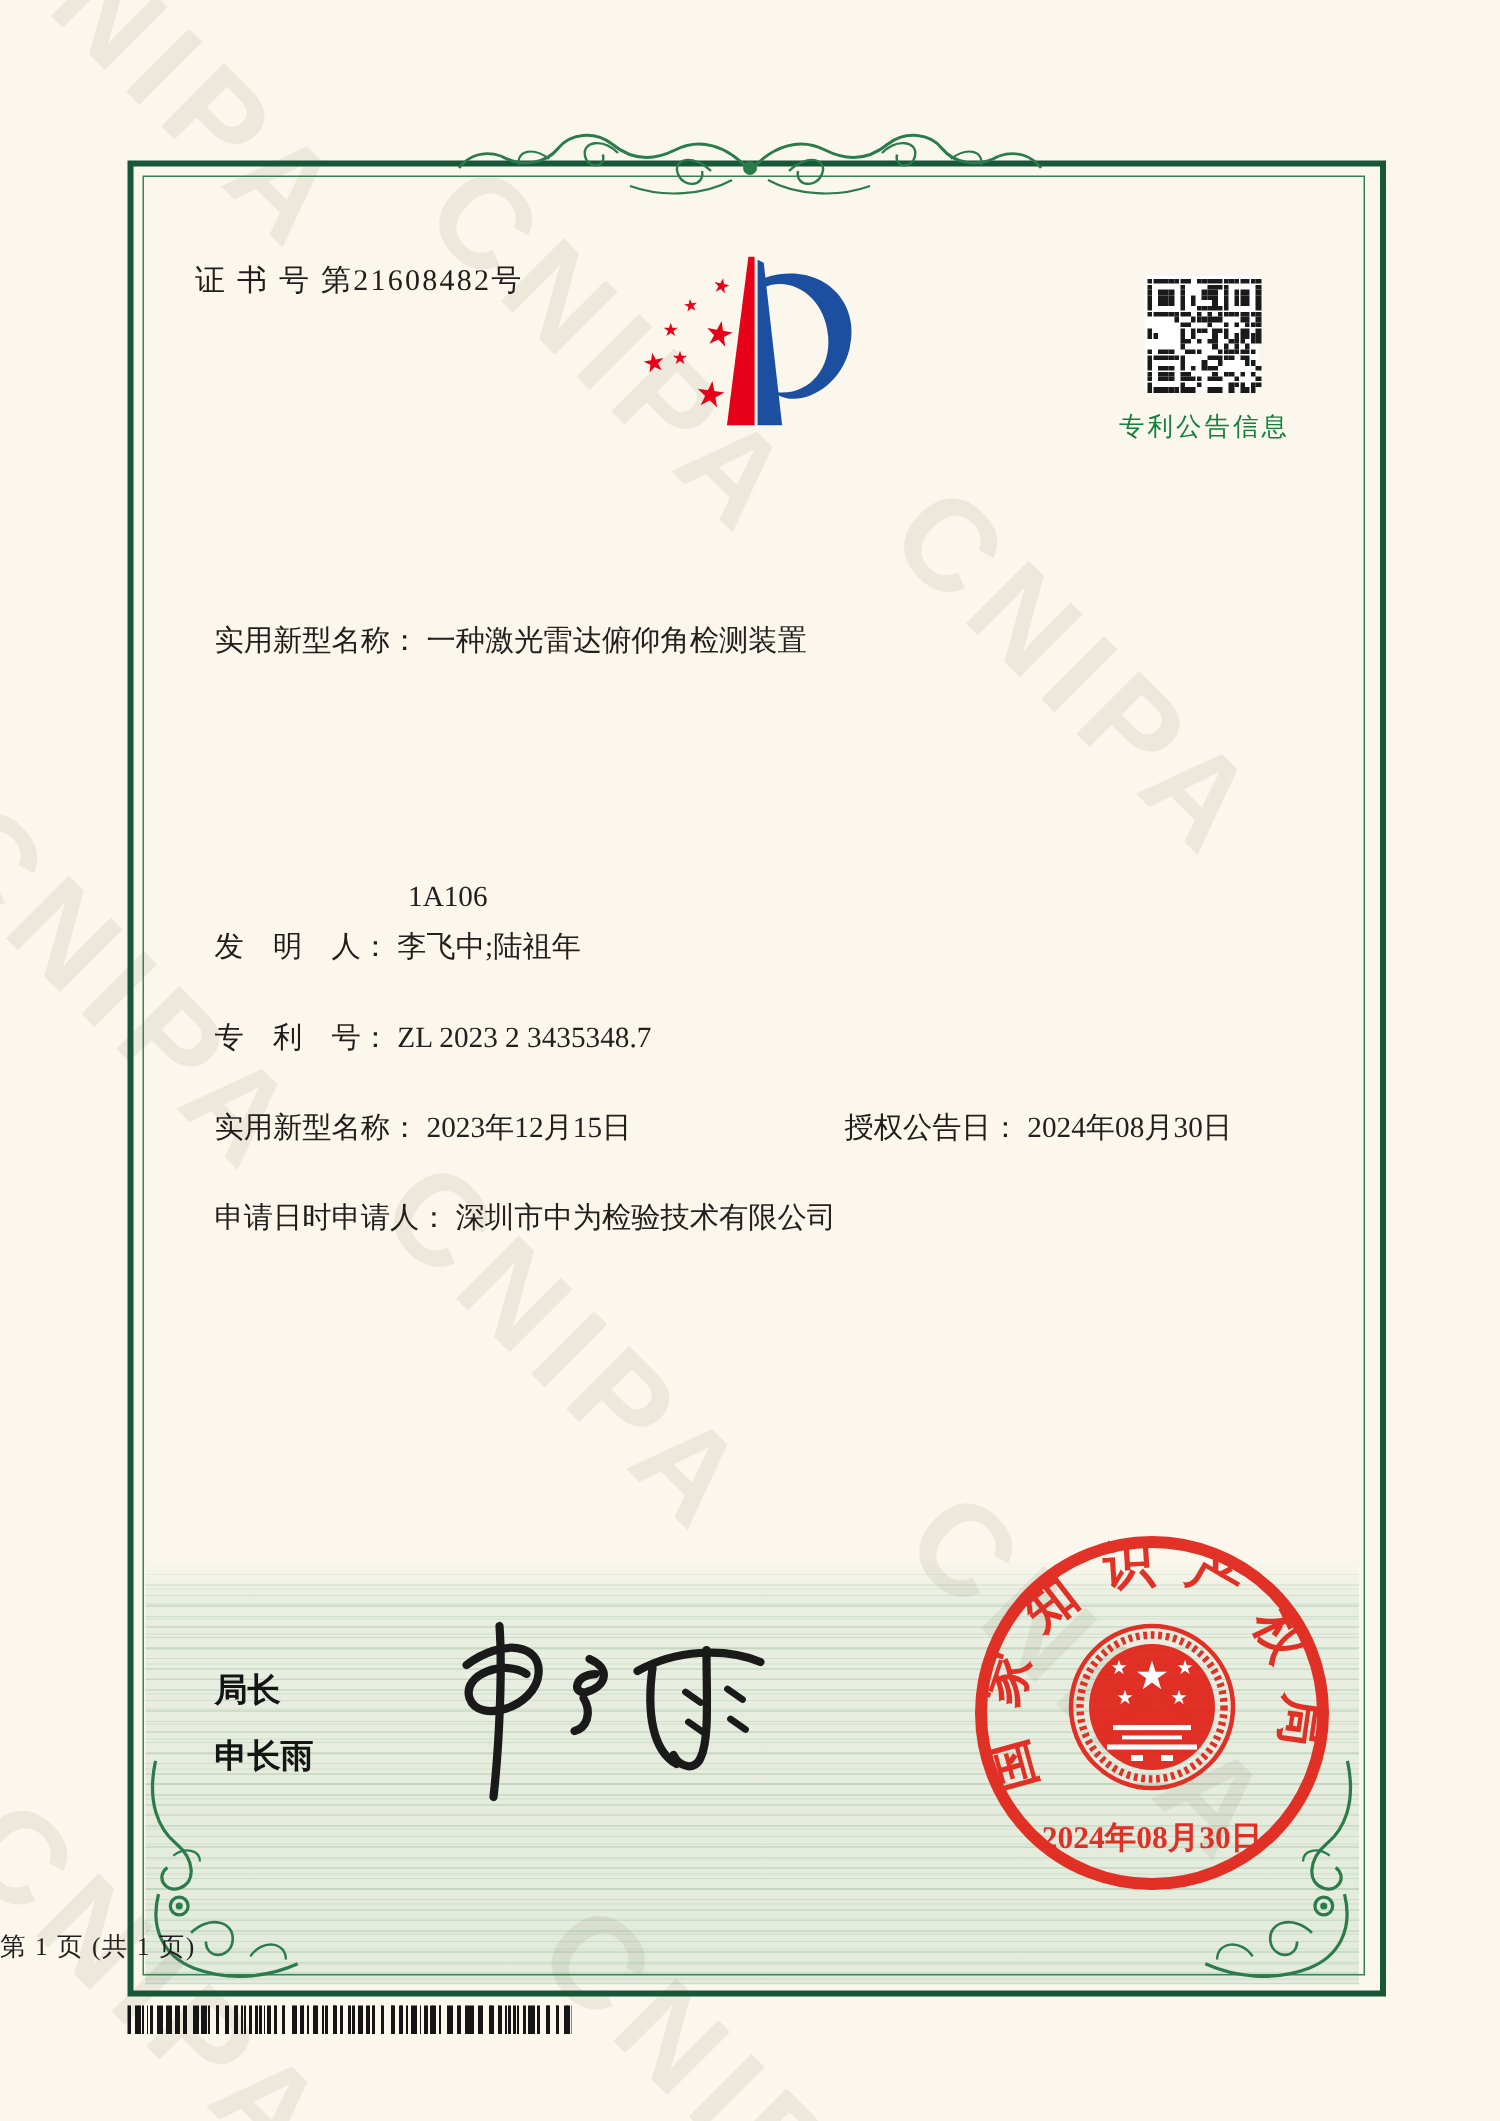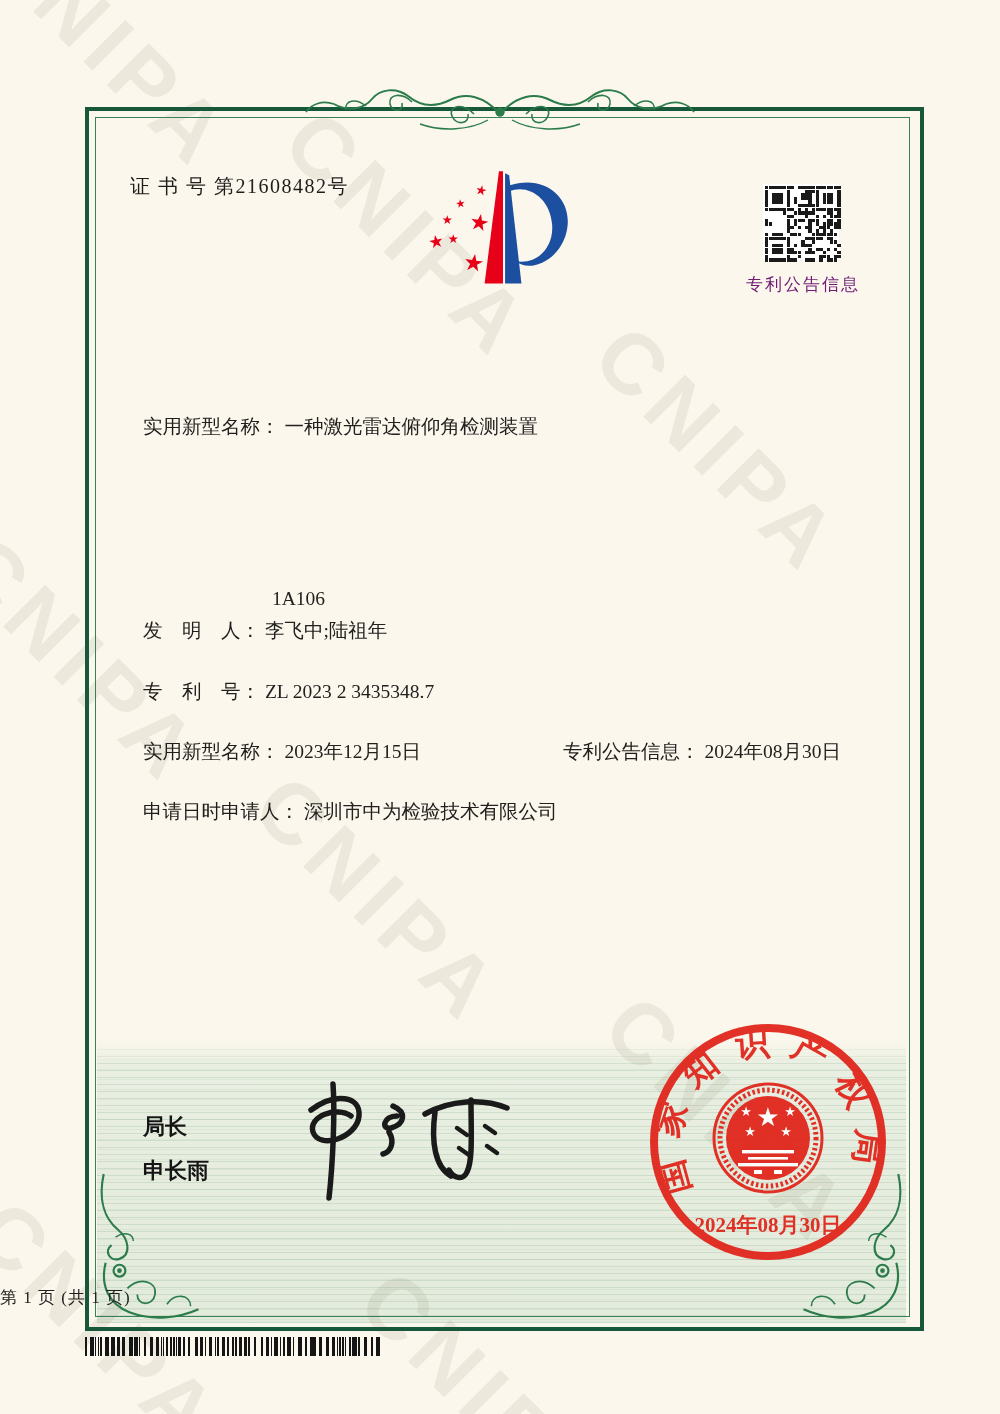--- a/index.html
+++ b/index.html
@@ -26,21 +26,21 @@
   .orn{position:absolute;z-index:4;pointer-events:none;}
   .orn-top{left:290px;top:68px;width:420px;height:80px;}
   .orn-bl{left:92px;top:1168px;width:132px;height:158px;}
   .orn-br{left:778px;top:1168px;width:132px;height:158px;transform:scaleX(-1);}
   
   .cert-no{position:absolute;left:130px;top:173px;font-size:20px;letter-spacing:1.5px;z-index:5;}
   .logo{position:absolute;left:424px;top:165px;width:156px;height:138px;z-index:5;}
   .qr-wrap{position:absolute;left:763px;top:184px;width:76px;height:76px;background:#fff;z-index:5;}
   .qr-wrap i{position:absolute;background:#1a1a1a;}
   .qr-label{position:absolute;left:736px;top:273px;width:134px;text-align:center;font-size:17px;
-      letter-spacing:2px;color:#701a75;z-index:5;}
+      letter-spacing:2px;color:#15803d;z-index:5;}
   .title{position:absolute;left:0;top:296px;width:100%;text-align:center;font-size:46px;
       font-weight:bold;letter-spacing:5px;color:#101010;z-index:5;}
   
   .row{position:absolute;z-index:5;font-size:19.5px;white-space:nowrap;}
   .row .lbl{display:inline-block;}
   .lpos{left:143px;}
   .val{color:#22211f;}
   
   .legal{position:absolute;left:116px;top:952px;width:772px;font-size:19.5px;line-height:33px;
       text-indent:2em;letter-spacing:0.5px;z-index:5;text-align:justify;}
@@ -389,21 +389,21 @@
   </div>
   <div class="row lpos" style="top:678px;">
     <span class="lbl">专　利　号：</span>
     <span class="val">ZL 2023 2 3435348.7</span>
   </div>
   <div class="row lpos" style="top:738px;">
     <span class="lbl">实用新型名称：</span>
     <span class="val">2023年12月15日</span>
   </div>
   <div class="row" style="left:563px;top:738px;">
-    <span class="lbl">专利公告信息：</span>
+    <span class="lbl">授权公告日：</span>
     <span class="val">2024年08月30日</span>
   </div>
   <div class="row lpos" style="top:798px;">
     <span class="lbl">申请日时申请人：</span>
     <span class="val">深圳市中为检验技术有限公司</span>
   </div>
 
 
   <div class="director">
     <div>局长</div>

